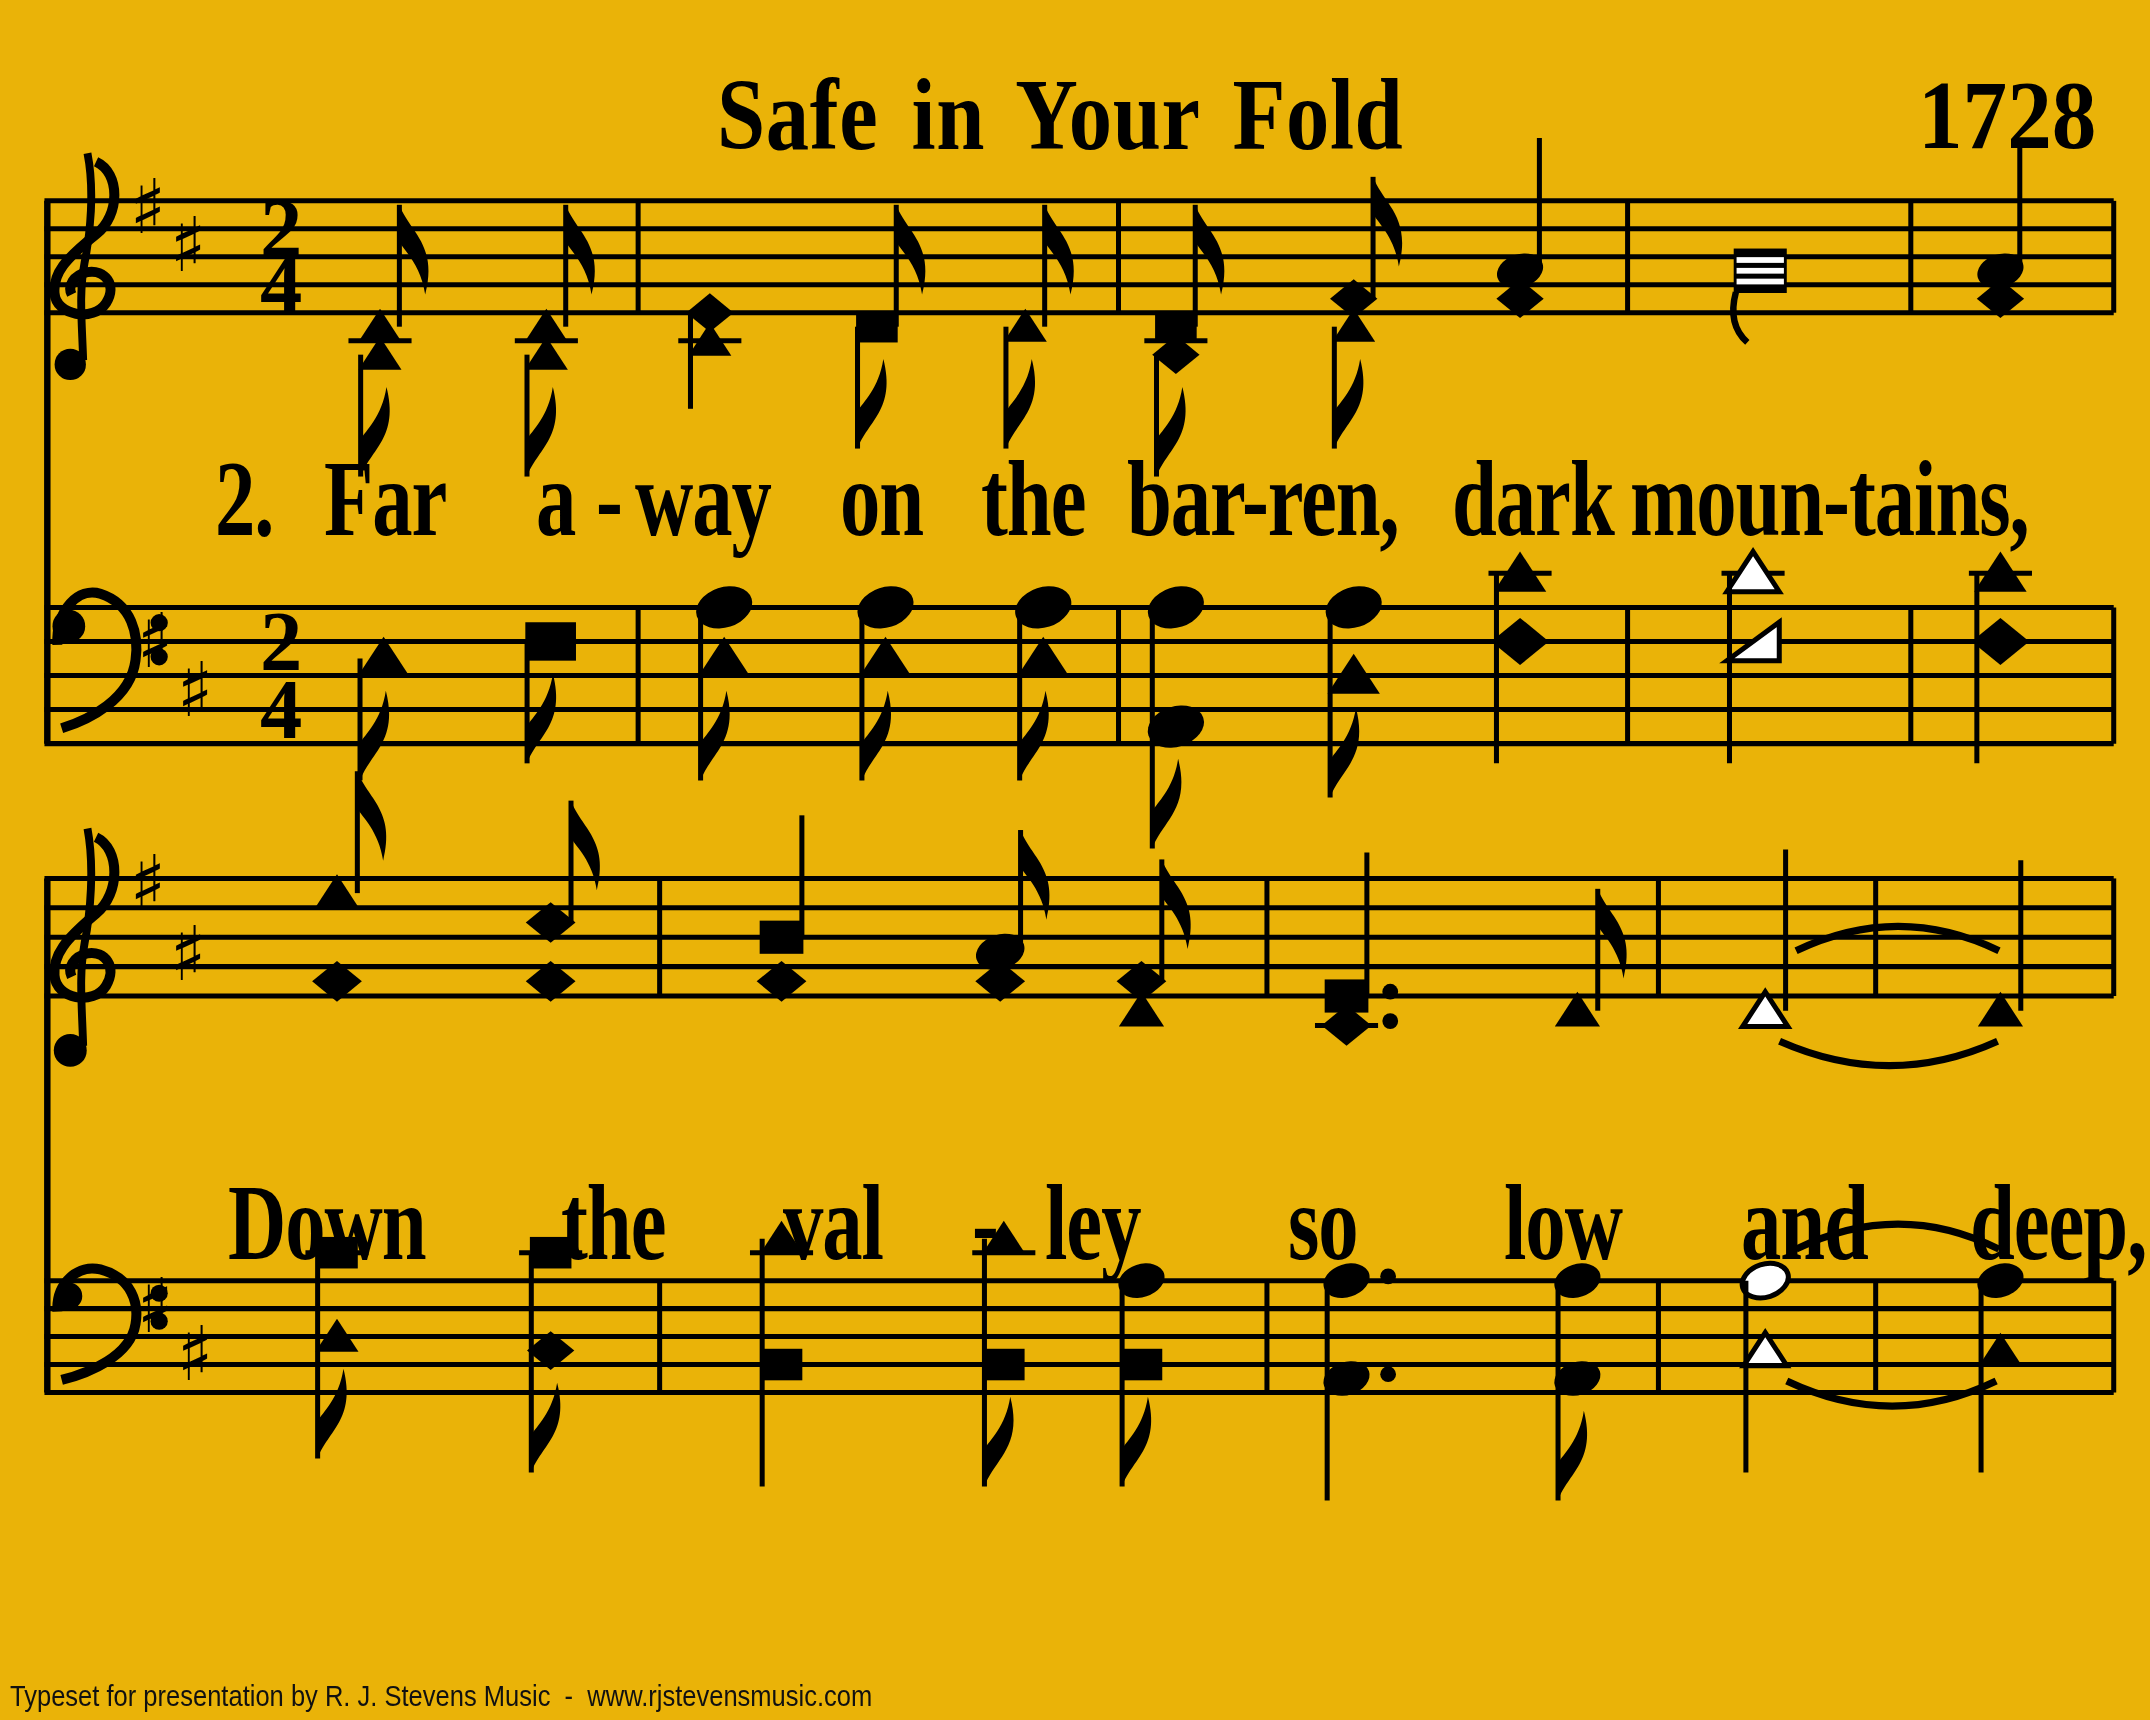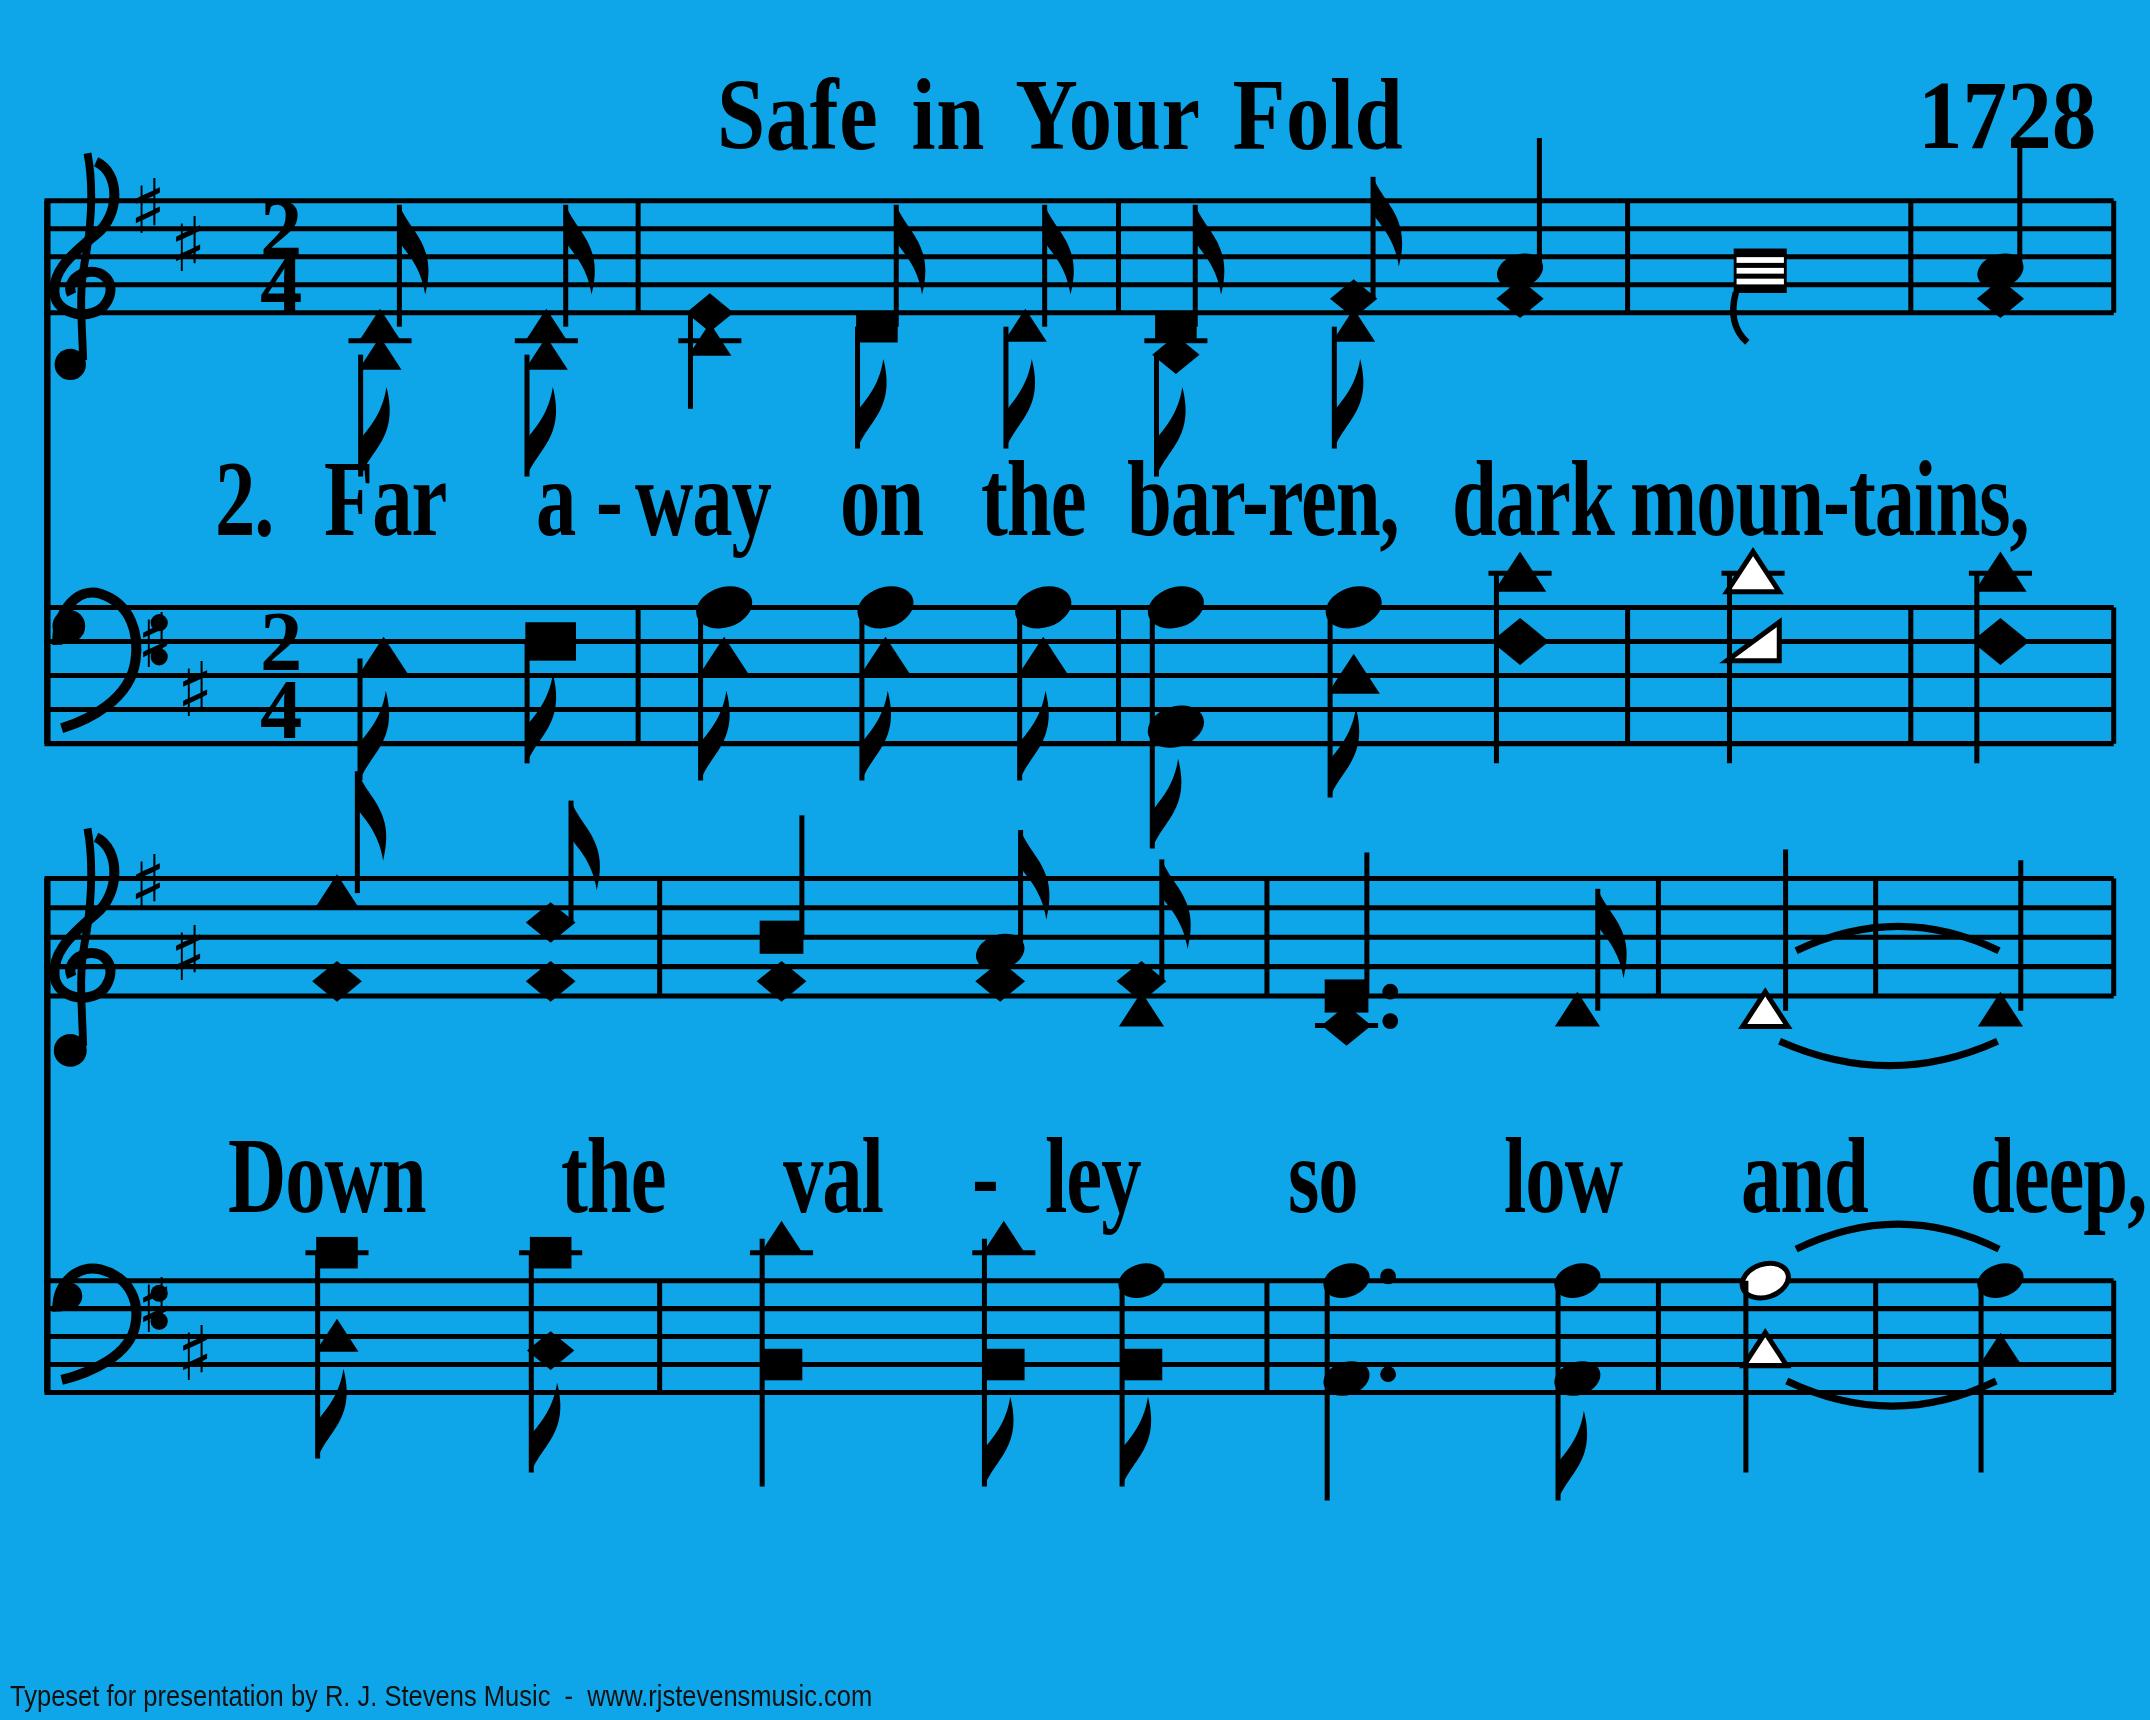--- a/index.html
+++ b/index.html
@@ -1,16 +1,16 @@
 <!DOCTYPE html>
 <html style="font-size:11.5px"><head>
 <meta charset="utf-8">
 <style>
   html,body{margin:0;padding:0;background:#fff;}
-  #page{position:relative;width:2151px;height:1721px;background:#0ea5e9;overflow:hidden;
+  #page{position:relative;width:2151px;height:1721px;background:#eab308;overflow:hidden;
         font-family:"Liberation Serif",serif;color:#000;}
   #title{position:absolute;left:717px;top:56px;font-size:102px;font-weight:bold;
          letter-spacing:0.7px;word-spacing:13px;transform:scaleX(0.85);transform-origin:left top;white-space:pre;}
   #number{position:absolute;left:1918px;top:60px;font-size:97px;font-weight:bold;
           transform:scaleX(0.92);transform-origin:left top;}
   .lyricline{position:absolute;left:0;top:0;width:2151px;height:143px;}
   .syll{position:absolute;top:0;font-size:109px;font-weight:bold;font-family:"Liberation Serif",serif;
         transform:scaleX(0.74);transform-origin:left top;letter-spacing:-1.4px;white-space:pre;}
   #footer{position:absolute;left:10px;top:1680px;font-size:29px;font-weight:normal;
           font-family:"Liberation Sans",sans-serif;color:#111;transform:scaleX(0.88);
@@ -372,21 +372,21 @@
       <span class="syll" style="left: 324px;">Far</span>
       <span class="syll" style="left: 536px;">a</span>
       <span class="syll" style="left: 596px;">-</span>
       <span class="syll" style="left: 635px;">way</span>
       <span class="syll" style="left: 840px;">on</span>
       <span class="syll" style="left: 981px;">the</span>
       <span class="syll" style="left: 1127px;">bar-ren,</span>
       <span class="syll" style="left: 1452px;">dark</span>
       <span class="syll" style="left: 1630px;">moun-tains,</span>
     </div>
-  <div class="lyricline" id="lyrics-2" style="top: 1113px;">
+  <div class="lyricline" id="lyrics-2" style="top: 1160px;">
       <span class="syll" style="left: 228px;">Down</span>
       <span class="syll" style="left: 561px;">the</span>
       <span class="syll" style="left: 783px;">val</span>
       <span class="syll" style="left: 972px;">-</span>
       <span class="syll" style="left: 1045px;">ley</span>
       <span class="syll" style="left: 1288px;">so</span>
       <span class="syll" style="left: 1504px;">low</span>
       <span class="syll" style="left: 1741px;">and</span>
       <span class="syll" style="left: 1970px;">deep,</span>
     </div>

